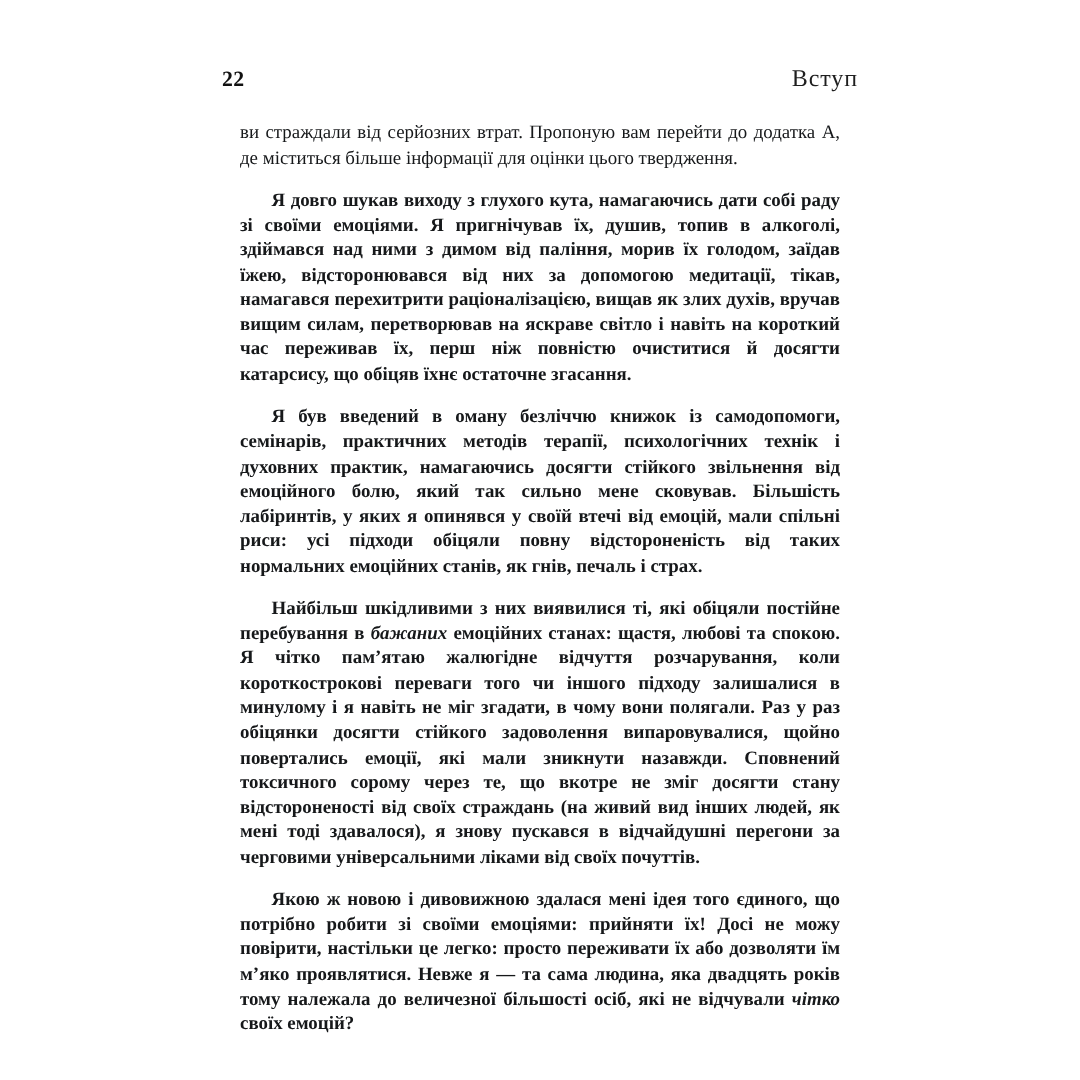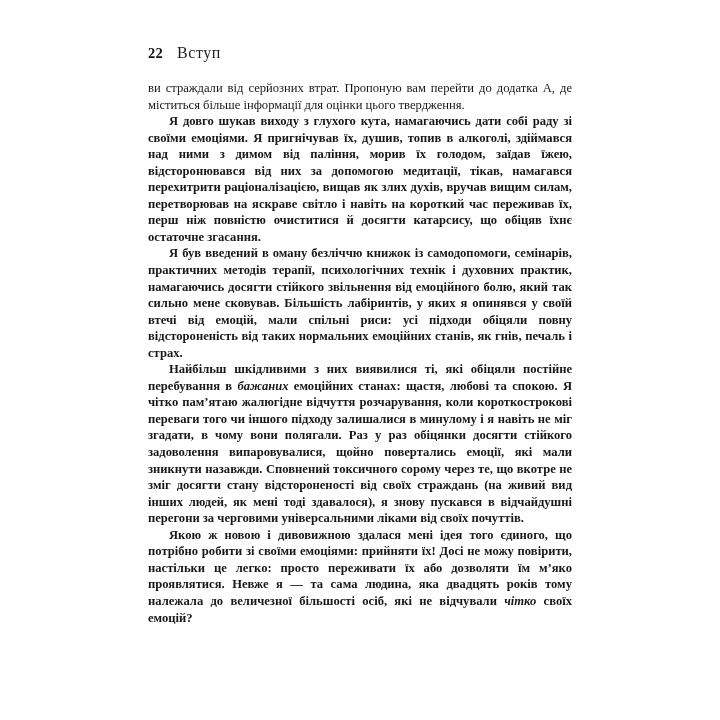--- a/index.html
+++ b/index.html
@@ -20,34 +20,35 @@
     position: absolute;
     left: 148px;
     top: 44px;
     width: 424px;
   }
   .running-head {
     display: flex;
     align-items: baseline;
     gap: 14px;
     margin-bottom: 18px;
+    justify-content: space-between;
   }
   .folio {
     font-size: 14.5px;
     font-weight: bold;
     letter-spacing: 0.2px;
     color: #111;
   }
   .head-title {
     font-size: 16px;
     letter-spacing: 0.6px;
     color: #1f1f1f;
   }
   .body-text p {
-    margin: 0;
+    margin: 12px;
     font-size: 12.6px;
     line-height: 16.55px;
     text-align: justify;
     text-justify: inter-word;
     hyphens: manual;
     color: #16181a;
   }
   .body-text p.indent {
     text-indent: 21px;
   }

